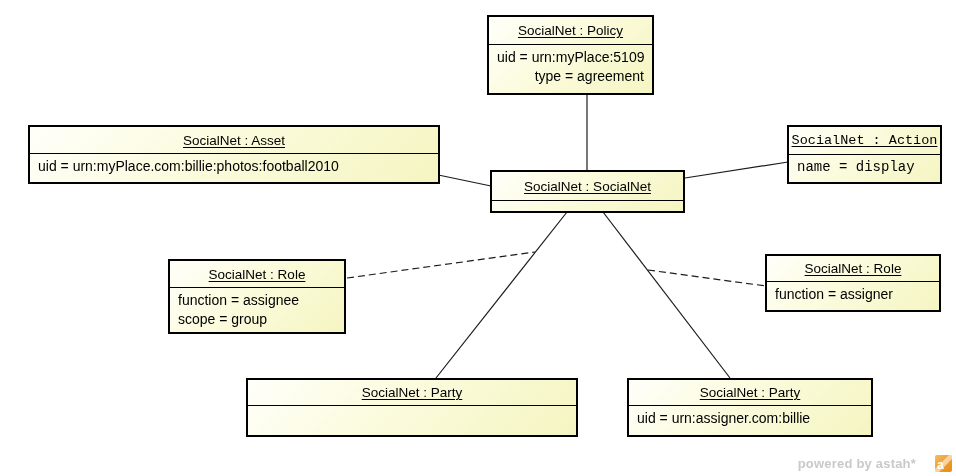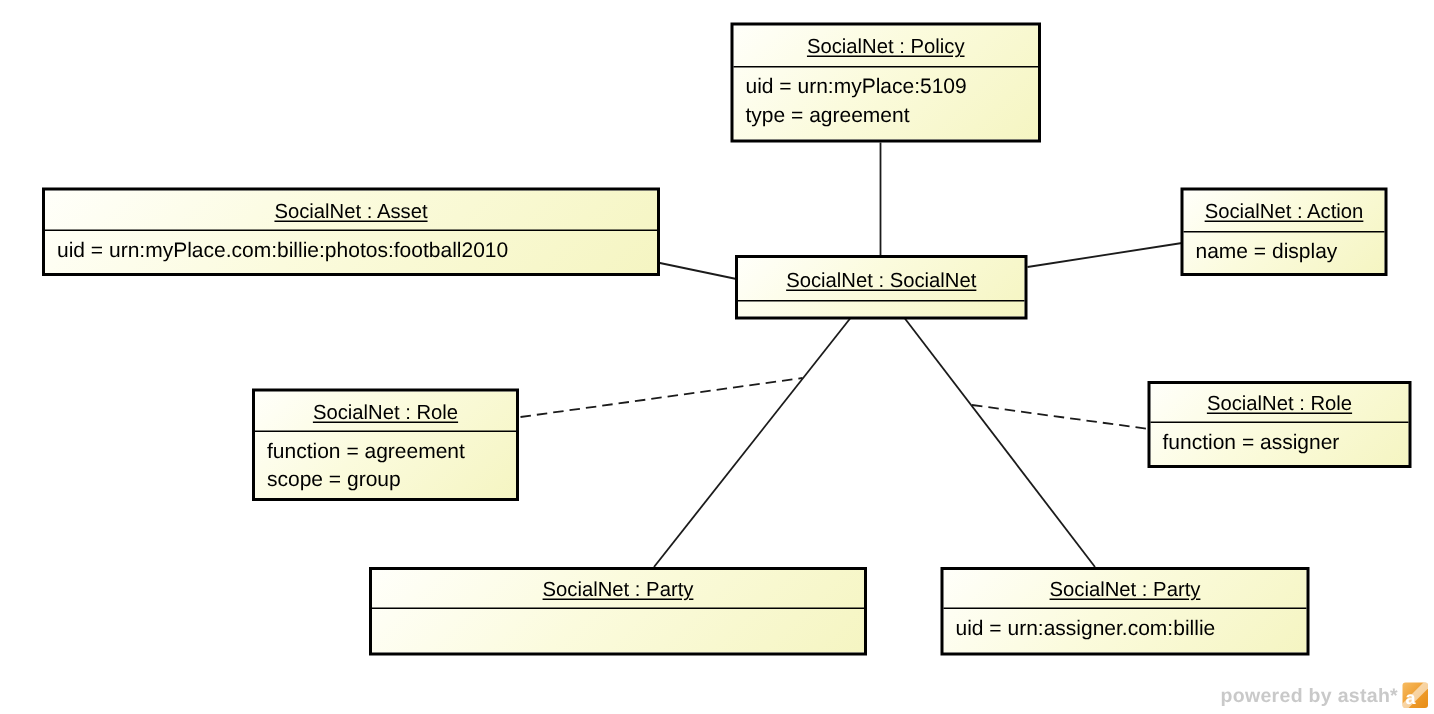--- a/index.html
+++ b/index.html
@@ -15,42 +15,42 @@
   }
   .uml-title{
     box-sizing:border-box;display:flex;align-items:center;justify-content:center;
     border-bottom:1px solid #000;font-size:13.5px;
   }
   .uml-title .title-text{text-decoration:underline;text-underline-offset:2px;white-space:nowrap;}
   .uml-attrs{box-sizing:border-box;padding:3px 8px 0 8px;font-size:14px;line-height:19px;}
   .uml-attrs .attr{white-space:nowrap;}
 
   
-  #box-policy     {left:487px;top:15px; width:207px;height:80px;}
+  #box-policy     {left:487px;top:15px; width:167px;height:80px;text-align:right;}
   #box-policy     .uml-title{height:28px;}
   #box-asset      {left:12px; top:125px;width:412px;height:59px;margin-left:16px;}
   #box-asset      .uml-title{height:27px;}
-  #box-action     {left:787px;top:125px;width:138px;height:59px;}
+  #box-action     {left:787px;top:125px;width:155px;height:59px;font-family:Liberation Mono, monospace;}
   #box-action     .uml-title{height:28px;}
   #box-permission {left:490px;top:170px;width:195px;height:43px;}
   #box-permission .uml-title{height:29px;}
   #box-permission .uml-attrs{height:8px;padding:0;}
   #box-role-assignee{left:168px;top:259px;width:178px;height:75px;}
   #box-role-assignee .uml-title{height:27px;}
   #box-role-assigner{left:765px;top:254px;width:176px;height:58px;}
   #box-role-assigner .uml-title{height:26px;}
   #box-party-football{left:246px;top:378px;width:332px;height:59px;}
   #box-party-football .uml-title{height:26px;}
   #box-party-billie{left:627px;top:378px;width:246px;height:59px;}
   #box-party-billie .uml-title{height:26px;}
 
   
   .watermark{
     position:absolute;right:4px;bottom:4px;z-index:3;
-    display:flex;align-items:center;gap:3px;
+    display:flex;align-items:center;gap:19px;
     font-size:13px;font-weight:bold;letter-spacing:0.2px;
   }
   .watermark .wm-text{color:#c9c9c9;}
   .astah-logo{
     position:relative;width:17px;height:17px;border-radius:2px;overflow:hidden;
     background:linear-gradient(135deg,#f7bc63 0%,#ee9c2d 55%,#e88d16 100%);
     display:flex;align-items:flex-end;justify-content:flex-start;
   }
   .astah-logo::before{
     content:"";position:absolute;left:6px;top:-4px;width:5px;height:26px;
@@ -109,21 +109,21 @@
       <span class="title-text">SocialNet : SocialNet</span>
     </div>
     <div class="uml-attrs"></div>
   </div>
 
   <div class="uml-box" id="box-role-assignee">
     <div class="uml-title">
       <span class="title-text">SocialNet : Role</span>
     </div>
     <div class="uml-attrs">
-      <div class="attr">function = agreement</div>
+      <div class="attr">function = assignee</div>
       <div class="attr">scope = group</div>
     </div>
   </div>
 
   <div class="uml-box" id="box-role-assigner">
     <div class="uml-title">
       <span class="title-text">SocialNet : Role</span>
     </div>
     <div class="uml-attrs">
       <div class="attr">function = assigner</div>

